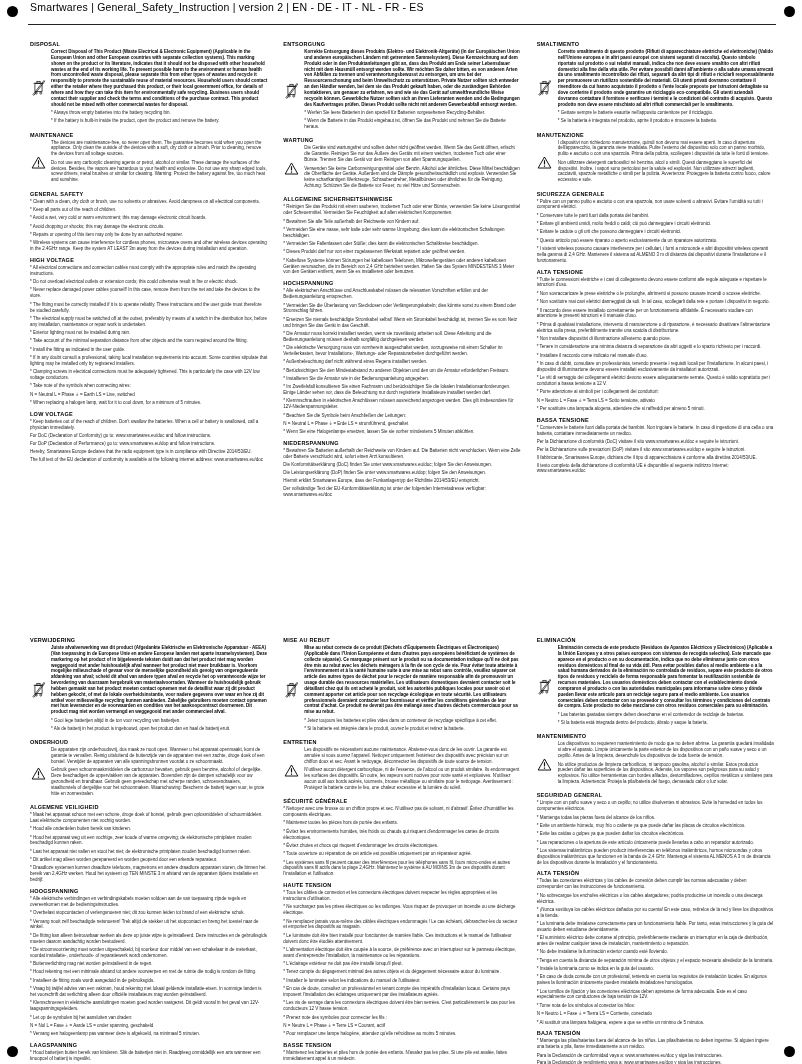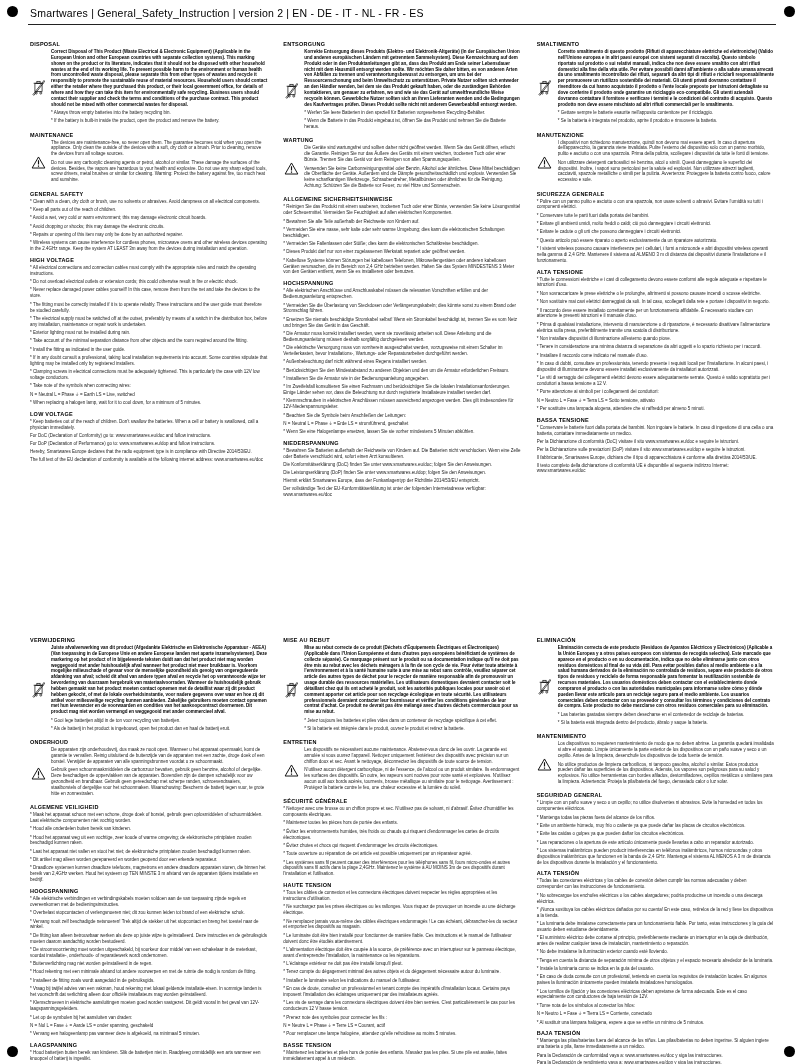--- a/index.html
+++ b/index.html
@@ -1,20 +1,20 @@
 <!DOCTYPE html>
 <html><head>
 <meta charset="utf-8">
 <style>
   html,body{margin:0;padding:0;}
   body{width:802px;height:1064px;background:#ffffff;font-family:"Liberation Sans",sans-serif;color:#1a1a1a;position:relative;overflow:hidden;}
   .mark{position:absolute;width:11px;height:11px;border-radius:50%;background:#000;}
   .mark.tl{top:6px;left:7px;} .mark.tr{top:6px;right:7px;}
   .mark.bl{bottom:7px;left:7px;} .mark.br{bottom:7px;right:7px;}
-  .header{position:absolute;top:7px;left:30px;font-size:10.5px;color:#000;letter-spacing:0.2px;}
+  .header{position:absolute;top:1px;left:30px;font-size:10.5px;color:#000;letter-spacing:0.2px;}
   .rule{position:absolute;top:24px;left:28px;width:748px;border-top:1px solid #222;}
   .columns{position:absolute;top:36px;left:30px;right:28px;display:flex;gap:16px;}
   .column{flex:1;min-width:0;}
   .lang-block{margin-bottom:8px;}
   .column .lang-block:first-child{min-height:588px;}
   .sec-title{font-size:5.5px;font-weight:bold;margin:5px 0 2px 0;letter-spacing:0.25px;color:#000;}
   .sec-body.with-icon{display:flex;gap:5px;align-items:center;}
   .icon-cell{flex:0 0 16px;width:16px;display:flex;justify-content:center;}
   .sec-text{flex:1;min-width:0;}
   .para{font-size:4.5px;line-height:1.3;margin:0 0 2.5px 0;color:#222;}

